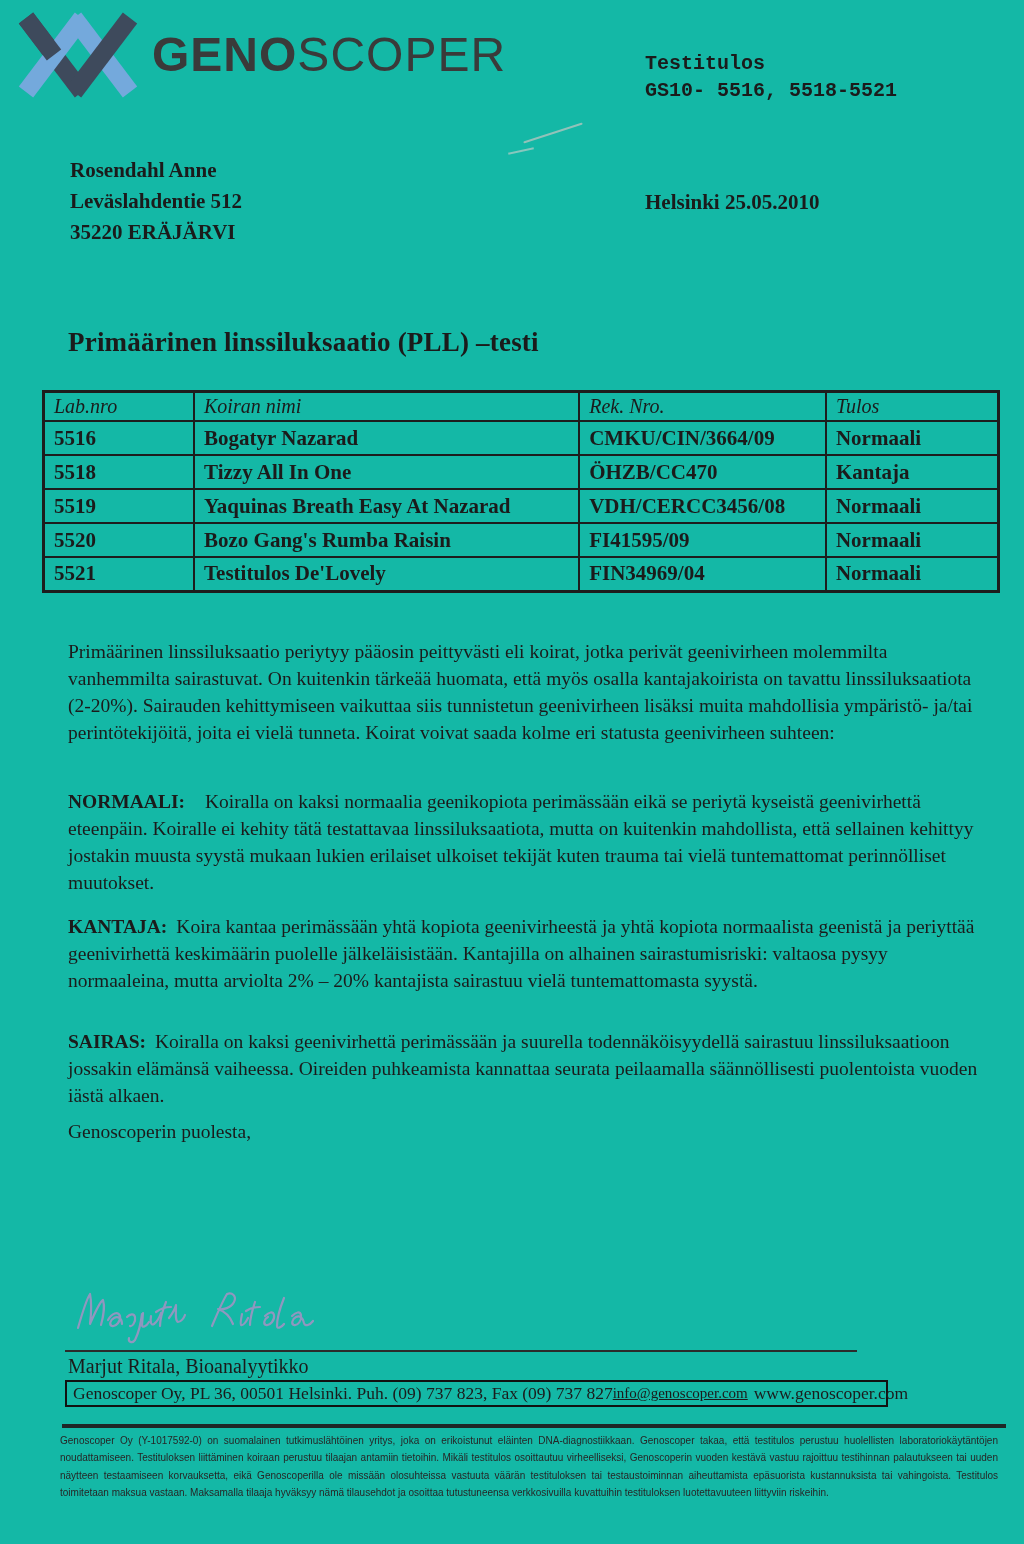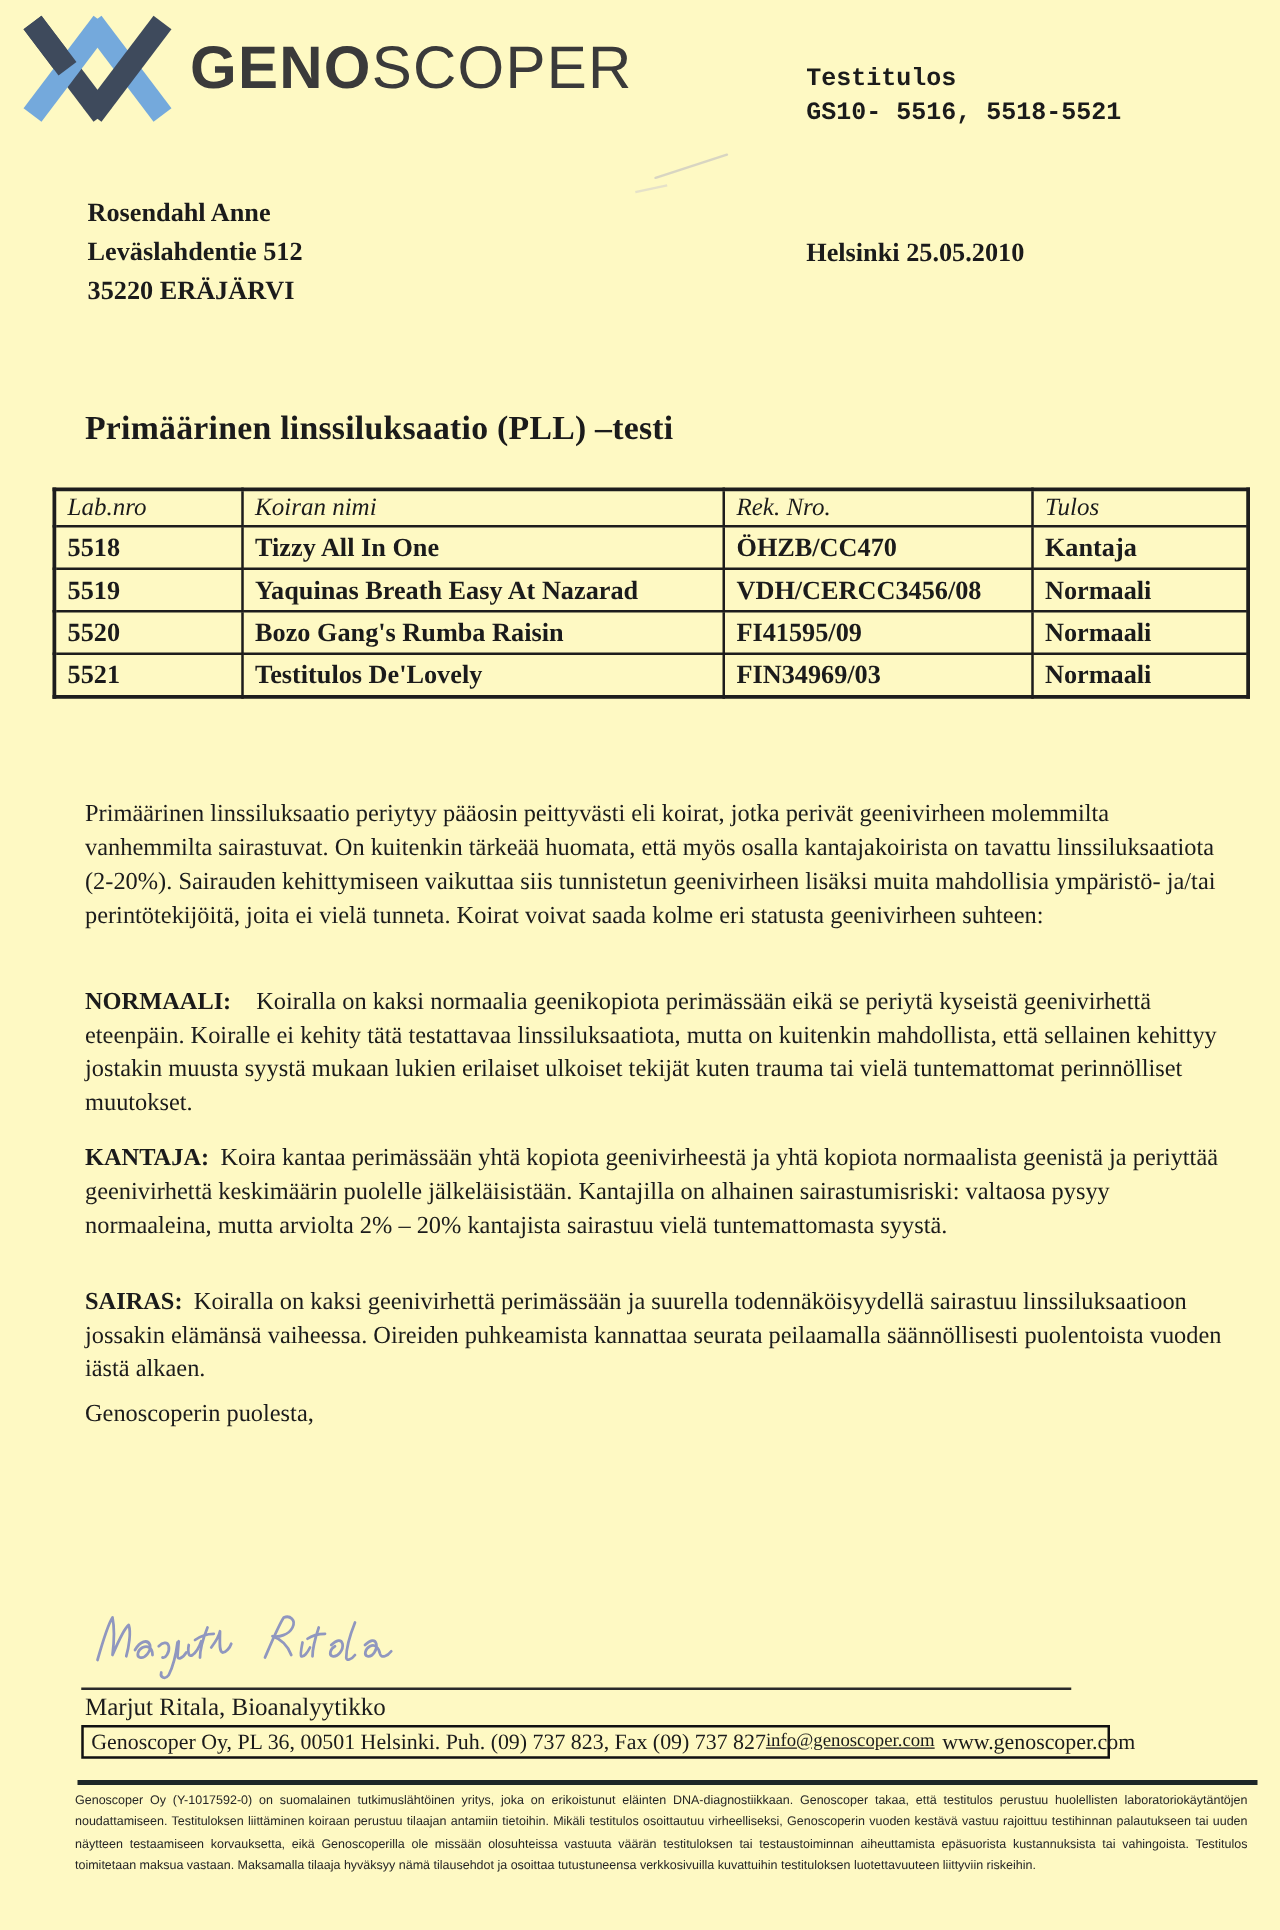--- a/index.html
+++ b/index.html
@@ -4,21 +4,21 @@
 <style>
   * { margin: 0; padding: 0; box-sizing: border-box; }
   html, body { background: #e8e8e8; }
   body { font-family: "Liberation Serif", serif; }
 
   .page {
     position: relative;
     width: 1024px;
     height: 1544px;
     margin: 0 auto;
-    background: #fef9c3;
+    background: #14b8a6;
     color: #1b1b1b;
     overflow: hidden;
   }
 
   .abs { position: absolute; }
 
   
   .logo-wrap { left: 8px; top: 8px; display: flex; align-items: center; }
   .logo-text { font-family: "Liberation Sans", sans-serif; font-size: 48px; letter-spacing: 1px; color: #3a3a3a; margin-left: 4px; }
   .logo-text b { font-weight: 700; }
@@ -150,41 +150,47 @@
     <thead>
       <tr>
         <th>Lab.nro</th>
         <th>Koiran nimi</th>
         <th>Rek. Nro.</th>
         <th>Tulos</th>
       </tr>
     </thead>
     <tbody>
       <tr>
+        <td>5516</td>
+        <td>Bogatyr Nazarad</td>
+        <td>CMKU/CIN/3664/09</td>
+        <td>Normaali</td>
+      </tr>
+      <tr>
         <td>5518</td>
         <td>Tizzy All In One</td>
         <td>ÖHZB/CC470</td>
         <td>Kantaja</td>
       </tr>
       <tr>
         <td>5519</td>
         <td>Yaquinas Breath Easy At Nazarad</td>
         <td>VDH/CERCC3456/08</td>
         <td>Normaali</td>
       </tr>
       <tr>
         <td>5520</td>
         <td>Bozo Gang's Rumba Raisin</td>
         <td>FI41595/09</td>
         <td>Normaali</td>
       </tr>
       <tr>
         <td>5521</td>
         <td>Testitulos De'Lovely</td>
-        <td>FIN34969/03</td>
+        <td>FIN34969/04</td>
         <td>Normaali</td>
       </tr>
     </tbody>
   </table>
 
   <div class="abs para p-intro">Primäärinen linssiluksaatio periytyy pääosin peittyvästi eli koirat, jotka perivät geenivirheen molemmilta vanhemmilta sairastuvat. On kuitenkin tärkeää huomata, että myös osalla kantajakoirista on tavattu linssiluksaatiota (2-20%). Sairauden kehittymiseen vaikuttaa siis tunnistetun geenivirheen lisäksi muita mahdollisia ympäristö- ja/tai perintötekijöitä, joita ei vielä tunneta. Koirat voivat saada kolme eri statusta geenivirheen suhteen:</div>
 
   <div class="abs para p-norm">
     <span class="status-label wide">NORMAALI:</span><span>Koiralla on kaksi normaalia geenikopiota perimässään eikä se periytä kyseistä geenivirhettä eteenpäin. Koiralle ei kehity tätä testattavaa linssiluksaatiota, mutta on kuitenkin mahdollista, että sellainen kehittyy jostakin muusta syystä mukaan lukien erilaiset ulkoiset tekijät kuten trauma tai vielä tuntemattomat perinnölliset muutokset.</span>
   </div>

